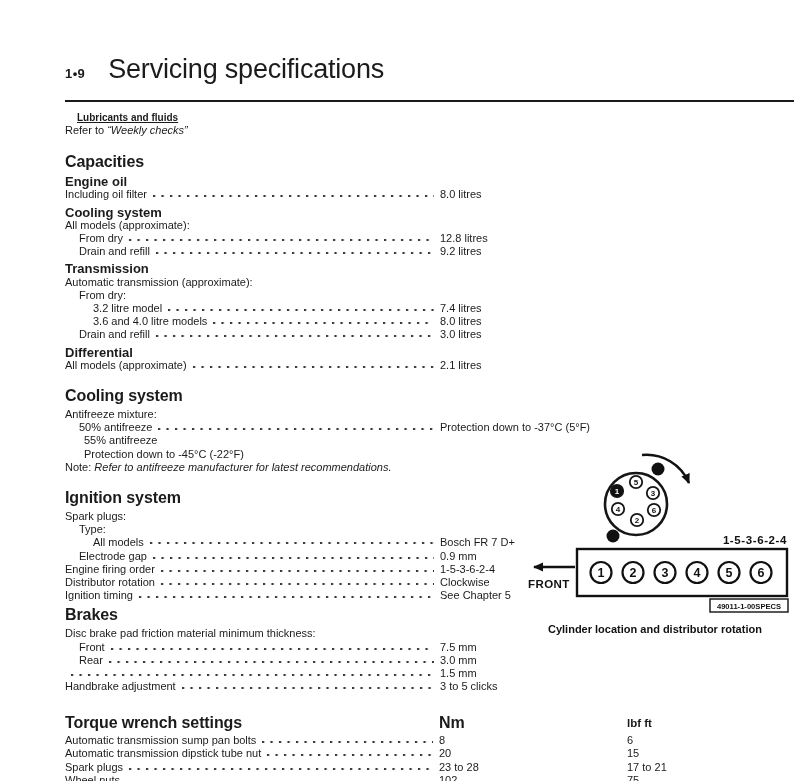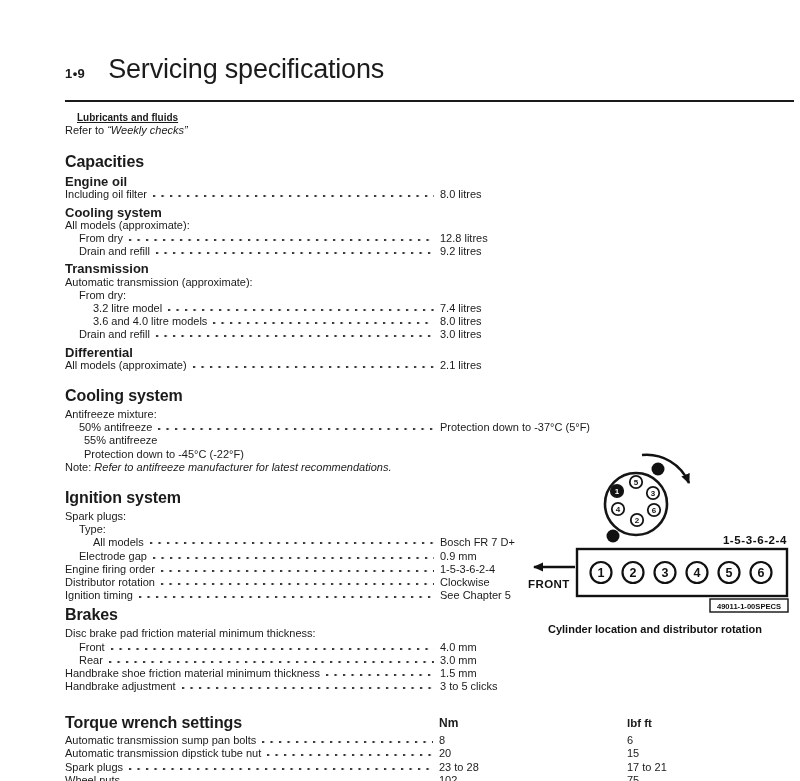--- a/index.html
+++ b/index.html
@@ -34,21 +34,21 @@
   .sec-brakes{margin-top:4px;}
   .sec-torque{margin-top:20px;}
 
   .note-line{font-size:11px;line-height:13.2px;}
   .note-label{font-weight:400;}
   .note-text{font-style:italic;}
 
   
   .torque-header{display:flex;align-items:center;width:660px;margin-bottom:2px;}
   .torque-header .sec-heading{flex:1;margin:0;}
-  .th-nm{flex:none;width:188px;font-weight:700;font-size:12px;}
+  .th-nm{flex:none;width:188px;font-weight:700;font-size:16px;}
   .th-lbf{flex:none;width:98px;font-weight:700;font-size:11.5px;}
   .torque-line{line-height:13.6px;}
   .t-nm{flex:none;width:188px;}
   .t-lbf{flex:none;width:98px;}
 
   
   .figure{position:absolute;left:518px;top:450px;width:282px;height:200px;}
   .figure svg{display:block;}
   .figure text{font-family:"Liberation Sans",sans-serif;fill:#111;}
   .cap{fill:#fff;stroke:#151515;stroke-width:2.6px;}
@@ -244,31 +244,30 @@
       <div>
 
           <div class="line t-plain no-value">
             <span class="lbl">Disc brake pad friction material minimum thickness:</span>
 
           </div>
 
           <div class="line t-spec" style="padding-left: 14px;">
             <span class="lbl">Front</span>
             <span class="dots"></span>
-            <span class="val">4.0 mm</span>
+            <span class="val">7.5 mm</span>
           </div>
 
           <div class="line t-spec" style="padding-left: 14px;">
             <span class="lbl">Rear</span>
             <span class="dots"></span>
             <span class="val">3.0 mm</span>
           </div>
 
           <div class="line t-spec">
-            <span class="lbl">Handbrake shoe friction material minimum thickness</span>
             <span class="dots"></span>
             <span class="val">1.5 mm</span>
           </div>
 
           <div class="line t-spec">
             <span class="lbl">Handbrake adjustment</span>
             <span class="dots"></span>
             <span class="val">3 to 5 clicks</span>
           </div>
         </div>

